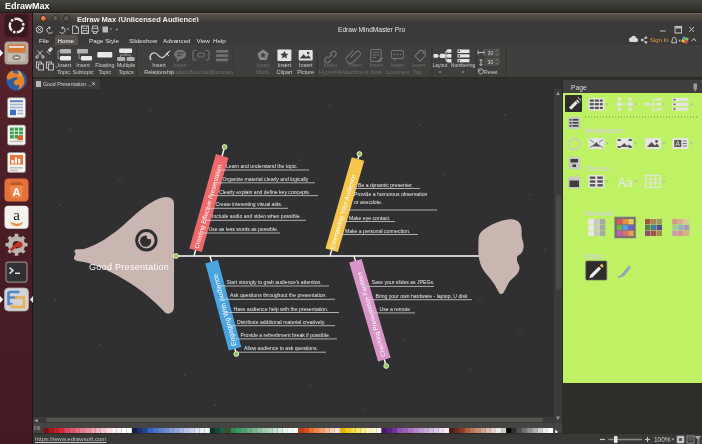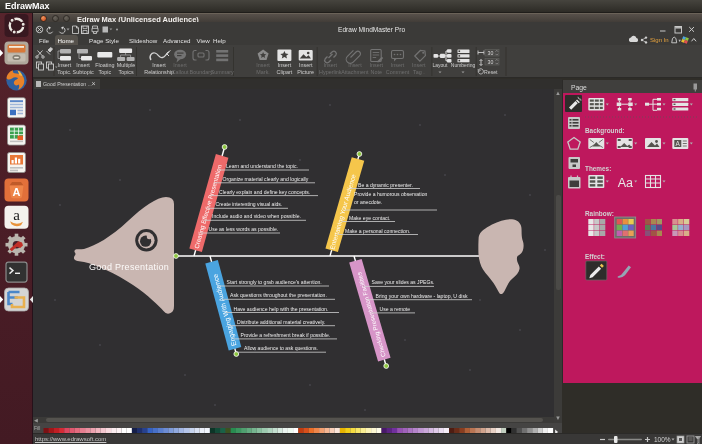--- a/index.html
+++ b/index.html
@@ -546,21 +546,21 @@
       <rect x="81" y="4" width="3" height="3" fill="#555"></rect>
       <rect x="89" y="2" width="7" height="7" fill="none" stroke="#999" stroke-width="0.9"></rect>
       <path d="M90.5,4 h4 M90.5,6 h4" stroke="#999" stroke-width="0.7"></path>
       <path d="M98.5,2.5 h5 l-2.5,3 z M101,6 v3" fill="#b0b0b0" stroke="#b0b0b0" stroke-width="0.8" transform="translate(-1,0)"></path>
     </svg>
     <svg class="abs" style="left:658px;top:3px;" width="10" height="8" viewBox="0 0 10 8" xmlns="http://www.w3.org/2000/svg">
       <path d="M8,0 v8 M8,8 h-8 M5,8 l3,-3" stroke="#888" stroke-width="1" fill="none"></path>
     </svg>
   </div>
 
-  <div class="abs" id="rpanel" style="left:562px;top:80px;width:140px;height:303px;background:#be185d;border-left:1px solid #2b2a28;"><svg width="140" height="353" viewBox="0 0 140 353" xmlns="http://www.w3.org/2000/svg" font-family="Liberation Sans, sans-serif">
+  <div class="abs" id="rpanel" style="left:562px;top:80px;width:140px;height:303px;background:#bef264;border-left:1px solid #2b2a28;"><svg width="140" height="353" viewBox="0 0 140 353" xmlns="http://www.w3.org/2000/svg" font-family="Liberation Sans, sans-serif">
         <rect x="0" y="0" width="140" height="13" fill="#403f3d"></rect>
         <text x="8" y="9.5" font-size="6.8" fill="#dcdcdc">Page</text>
         <rect x="130.5" y="3.5" width="3.5" height="6" fill="#9a9a9a"></rect>
         <rect x="131.8" y="8" width="1" height="3.5" fill="#9a9a9a"></rect>
         <rect x="2" y="15" width="17" height="17" rx="1" fill="#2e2d2b"></rect>
         <path d="M6,27.5 l6.5,-6.5 l2.2,2.2 l-6.5,6.5 z" fill="#e8e8e8"></path>
         <path d="M13.5,20 l2.8,2.8" stroke="#e8e8e8" stroke-width="1.6"></path>
         <path d="M16.5,18.2 l1.2,1.2 M15,16.8 l0.6,2 M18.4,20.2 l-2,-0.6" stroke="#d8d8d8" stroke-width="0.8"></path>
         <rect x="5" y="37" width="12" height="12" rx="1" fill="#c8c8c8"></rect>
         <g fill="#3f3e3c">

